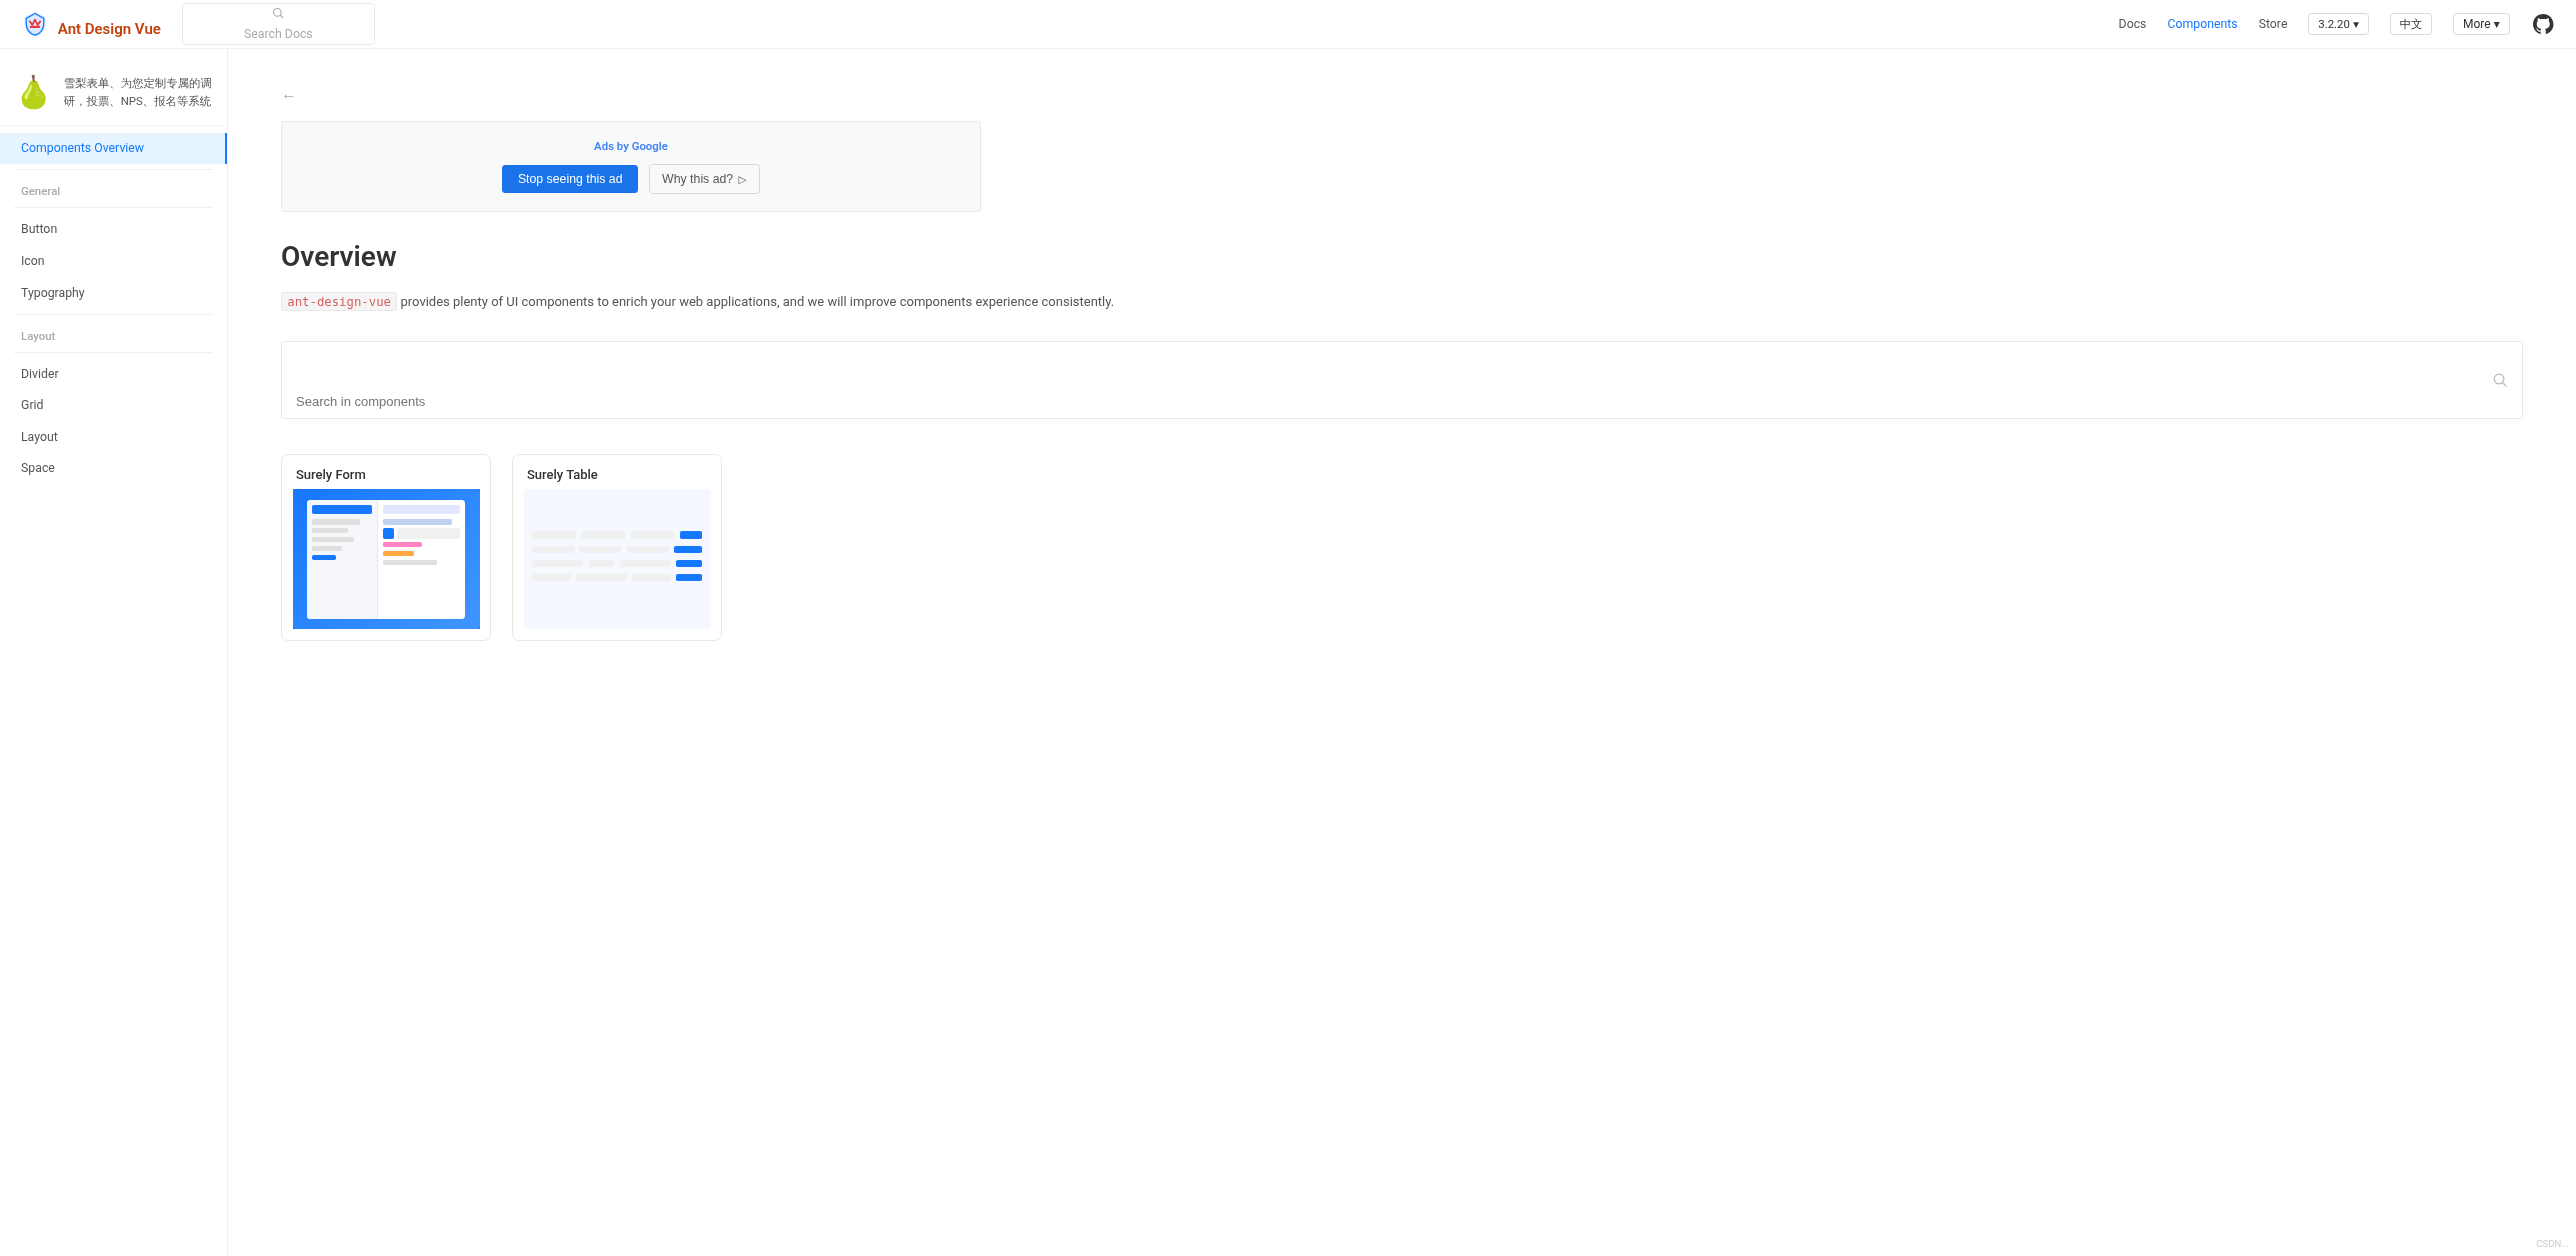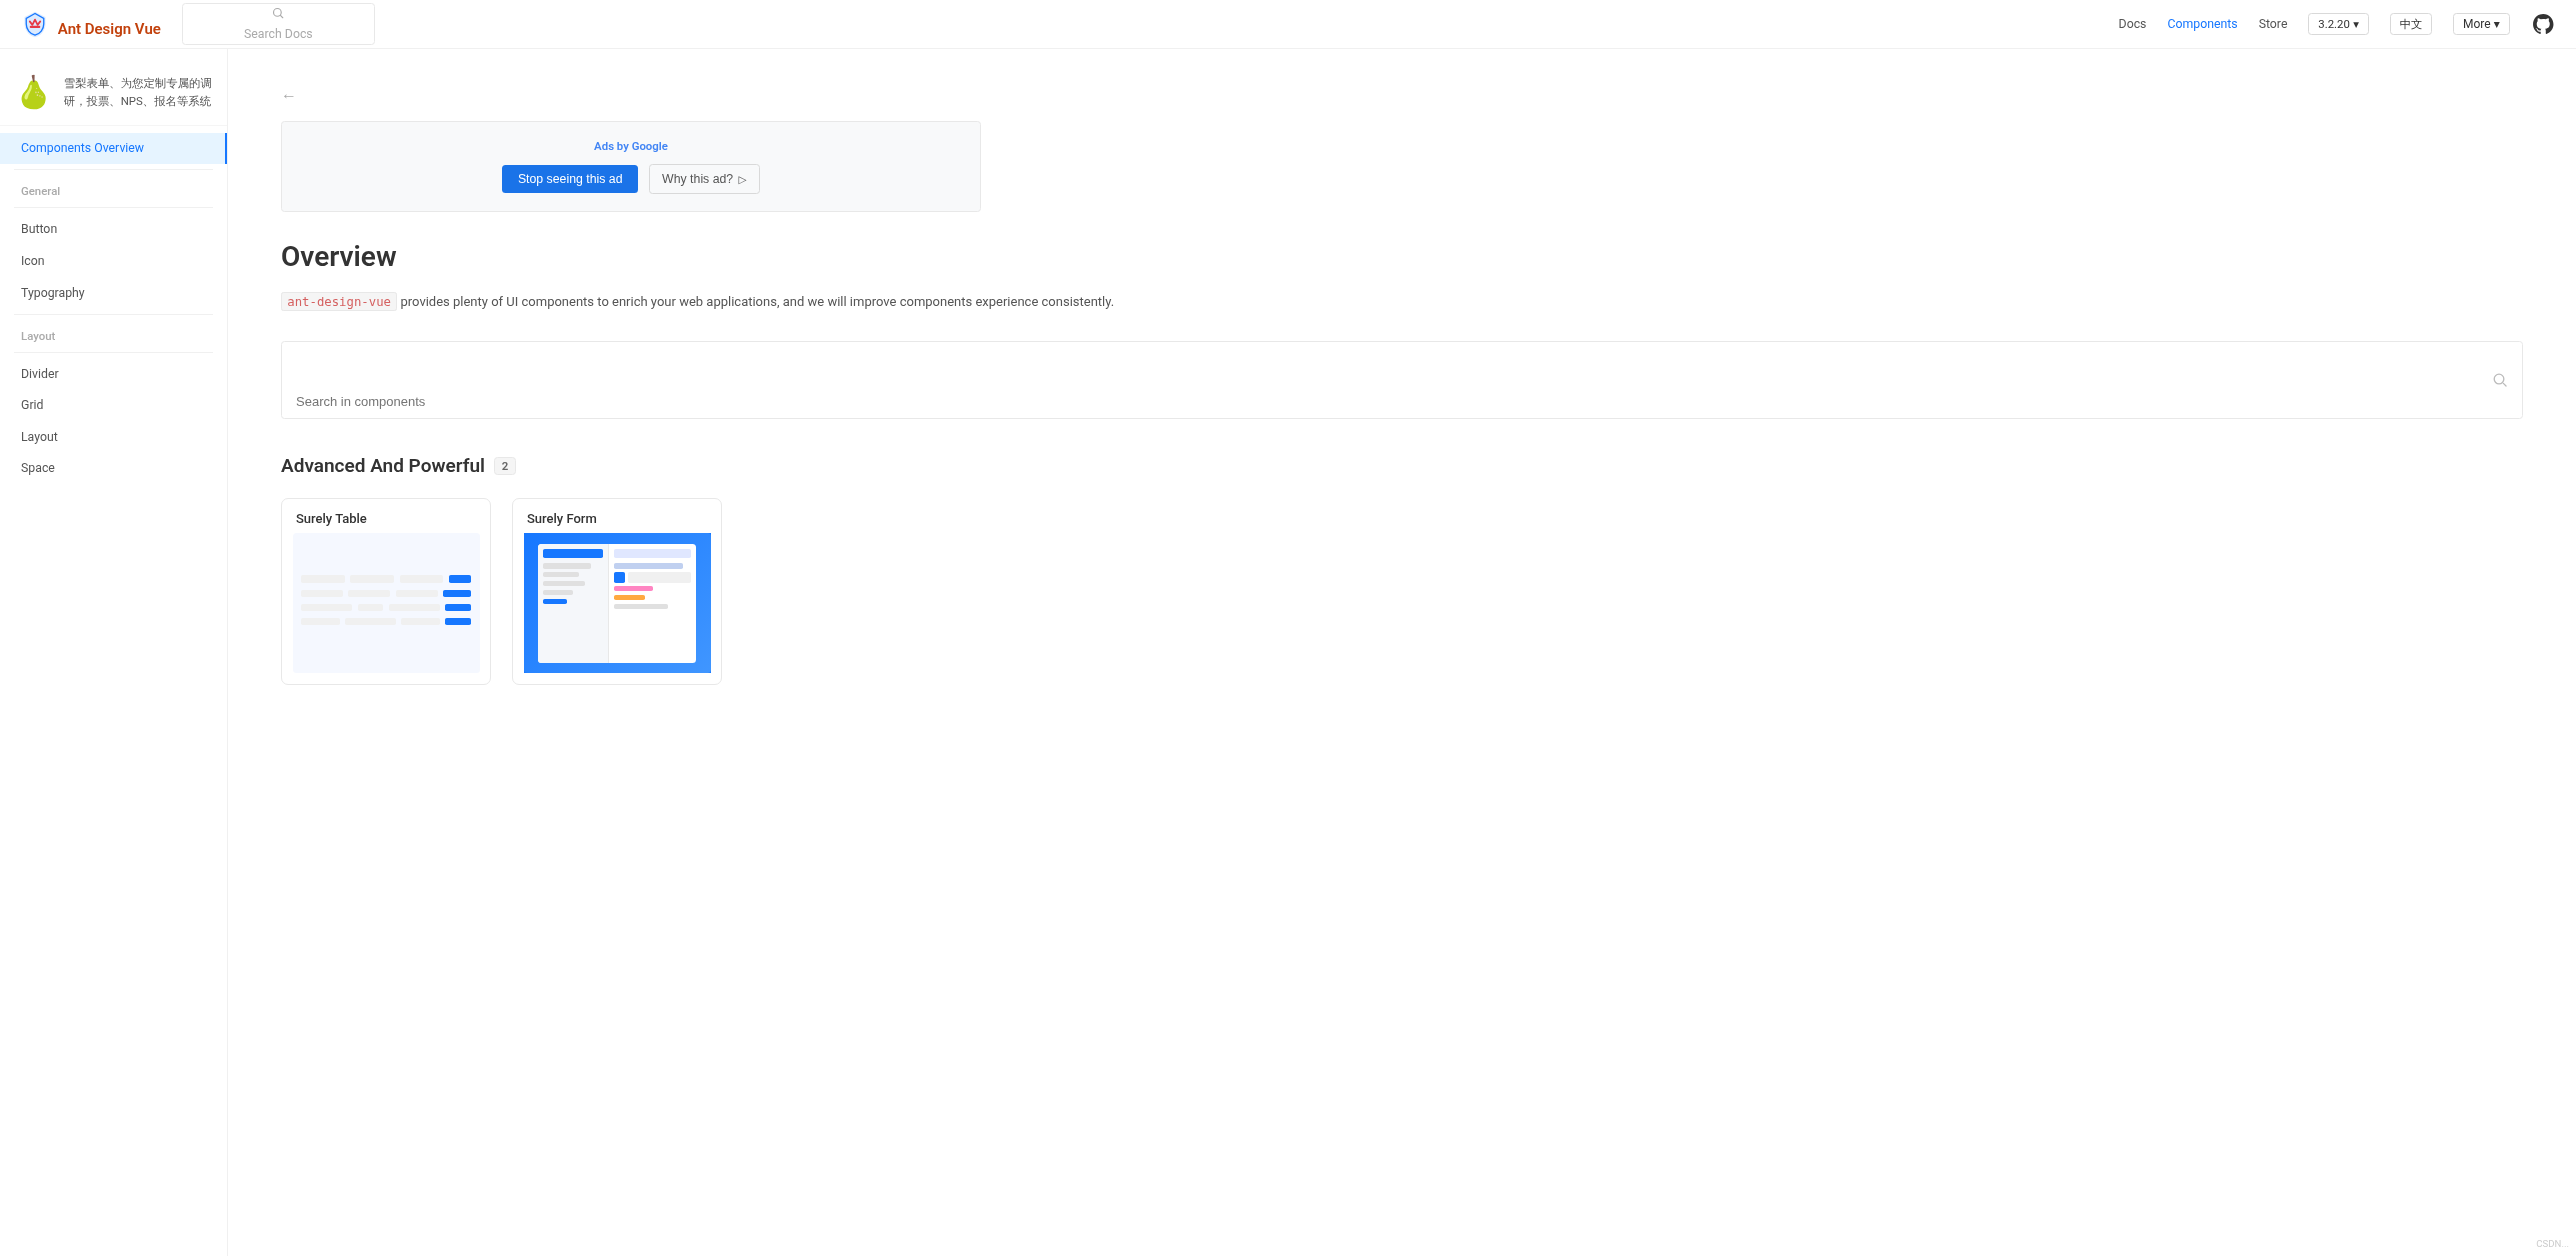--- a/index.html
+++ b/index.html
@@ -241,58 +241,22 @@
     </p>
 
     <div class="components-search">
       <input type="text" placeholder="Search in components" style="">
       <svg class="search-icon-right" width="15.8" height="15.8" viewBox="0 0 18 18" fill="none">
         <circle cx="8" cy="8" r="5.5" stroke="#bbb" stroke-width="1.5"></circle>
         <path d="M13 13l3 3" stroke="#bbb" stroke-width="1.5" stroke-linecap="round"></path>
       </svg>
     </div>
 
-    <div class="section-title">
-      <span>Advanced And Powerful</span>
-      <span class="section-badge">2</span>
-    </div>
 
     <div class="cards-grid">
-
-      <div class="component-card">
-        <div class="card-title">Surely Table</div>
-        <div class="card-image">
-          <div class="table-mock">
-            <div class="table-mock-row">
-              <div class="table-mock-cell light" style="flex:2; height:8.8px;"></div>
-              <div class="table-mock-cell light" style="flex:2; height:8.8px;"></div>
-              <div class="table-mock-cell light" style="flex:2; height:8.8px;"></div>
-              <div class="table-mock-cell blue" style="flex:1; height:8.8px;"></div>
-            </div>
-            <div class="table-mock-row">
-              <div class="table-mock-cell light" style="flex:1.5; height:7px;"></div>
-              <div class="table-mock-cell light" style="flex:1.5; height:7px;"></div>
-              <div class="table-mock-cell light" style="flex:1.5; height:7px;"></div>
-              <div class="table-mock-cell blue" style="flex:1; height:7px;"></div>
-            </div>
-            <div class="table-mock-row">
-              <div class="table-mock-cell light" style="flex:2; height:7px;"></div>
-              <div class="table-mock-cell light" style="flex:1; height:7px;"></div>
-              <div class="table-mock-cell light" style="flex:2; height:7px;"></div>
-              <div class="table-mock-cell blue" style="flex:1; height:7px;"></div>
-            </div>
-            <div class="table-mock-row">
-              <div class="table-mock-cell light" style="flex:1.5; height:7px;"></div>
-              <div class="table-mock-cell light" style="flex:2; height:7px;"></div>
-              <div class="table-mock-cell light" style="flex:1.5; height:7px;"></div>
-              <div class="table-mock-cell blue" style="flex:1; height:7px;"></div>
-            </div>
-          </div>
-        </div>
-      </div>
 
       <div class="component-card">
         <div class="card-title">Surely Form</div>
         <div class="card-image" style="padding:0; background:#1677ff; border-radius:0;">
           <div class="form-mock" style="width:100%;">
             <div class="form-mock-inner">
               <div class="form-mock-content">
                 <div class="form-left">
                   <div class="form-header"></div>
                   <div class="form-row" style="width:80%;"></div>
@@ -311,19 +275,51 @@
                   <div class="form-row pink" style="width:50%;"></div>
                   <div class="form-row orange" style="width:40%;"></div>
                   <div class="form-row" style="width:70%;"></div>
                 </div>
               </div>
             </div>
           </div>
         </div>
       </div>
 
+      <div class="component-card">
+        <div class="card-title">Surely Table</div>
+        <div class="card-image">
+          <div class="table-mock">
+            <div class="table-mock-row">
+              <div class="table-mock-cell light" style="flex:2; height:8.8px;"></div>
+              <div class="table-mock-cell light" style="flex:2; height:8.8px;"></div>
+              <div class="table-mock-cell light" style="flex:2; height:8.8px;"></div>
+              <div class="table-mock-cell blue" style="flex:1; height:8.8px;"></div>
+            </div>
+            <div class="table-mock-row">
+              <div class="table-mock-cell light" style="flex:1.5; height:7px;"></div>
+              <div class="table-mock-cell light" style="flex:1.5; height:7px;"></div>
+              <div class="table-mock-cell light" style="flex:1.5; height:7px;"></div>
+              <div class="table-mock-cell blue" style="flex:1; height:7px;"></div>
+            </div>
+            <div class="table-mock-row">
+              <div class="table-mock-cell light" style="flex:2; height:7px;"></div>
+              <div class="table-mock-cell light" style="flex:1; height:7px;"></div>
+              <div class="table-mock-cell light" style="flex:2; height:7px;"></div>
+              <div class="table-mock-cell blue" style="flex:1; height:7px;"></div>
+            </div>
+            <div class="table-mock-row">
+              <div class="table-mock-cell light" style="flex:1.5; height:7px;"></div>
+              <div class="table-mock-cell light" style="flex:2; height:7px;"></div>
+              <div class="table-mock-cell light" style="flex:1.5; height:7px;"></div>
+              <div class="table-mock-cell blue" style="flex:1; height:7px;"></div>
+            </div>
+          </div>
+        </div>
+      </div>
+
     </div>
 
   </main>
 </div>
 
 <div class="watermark">CSDN...</div>
 
 
 </body></html>

